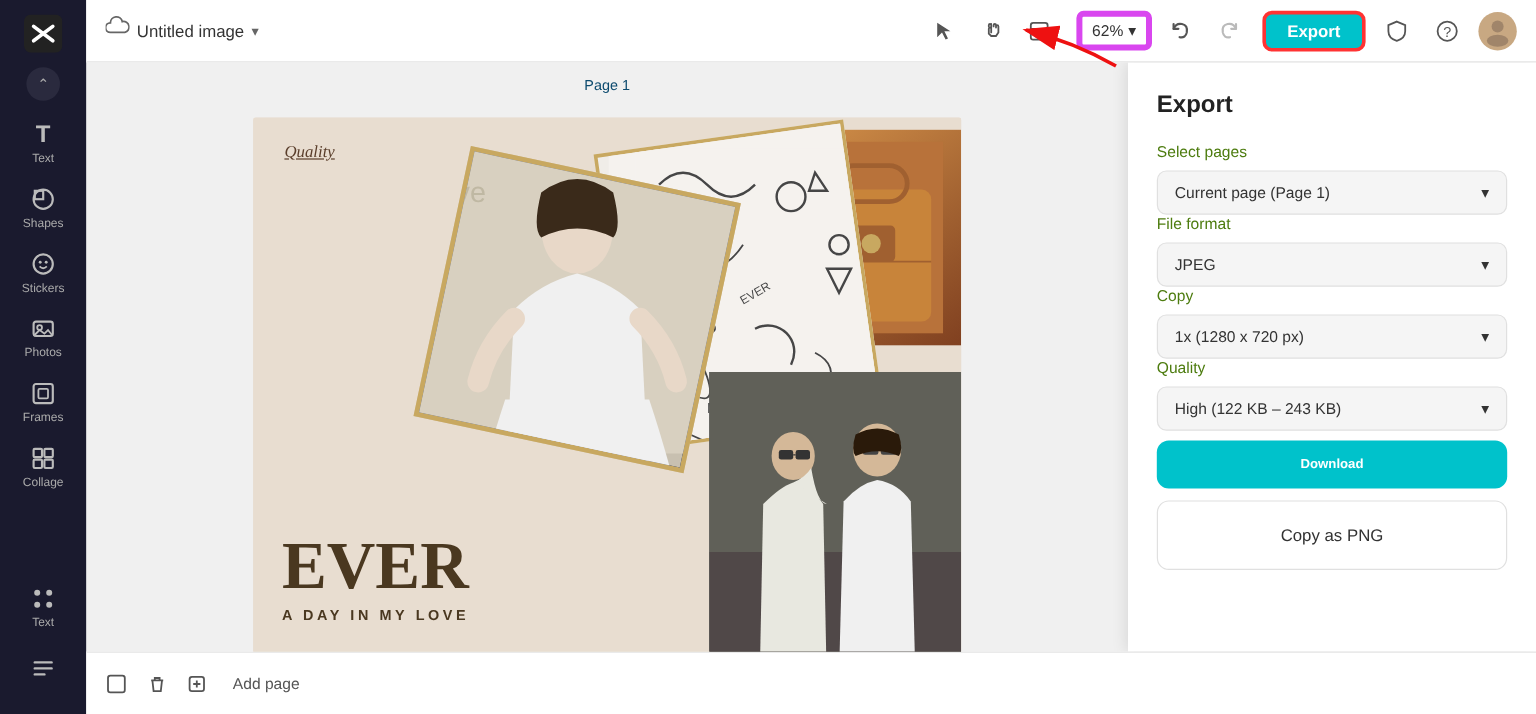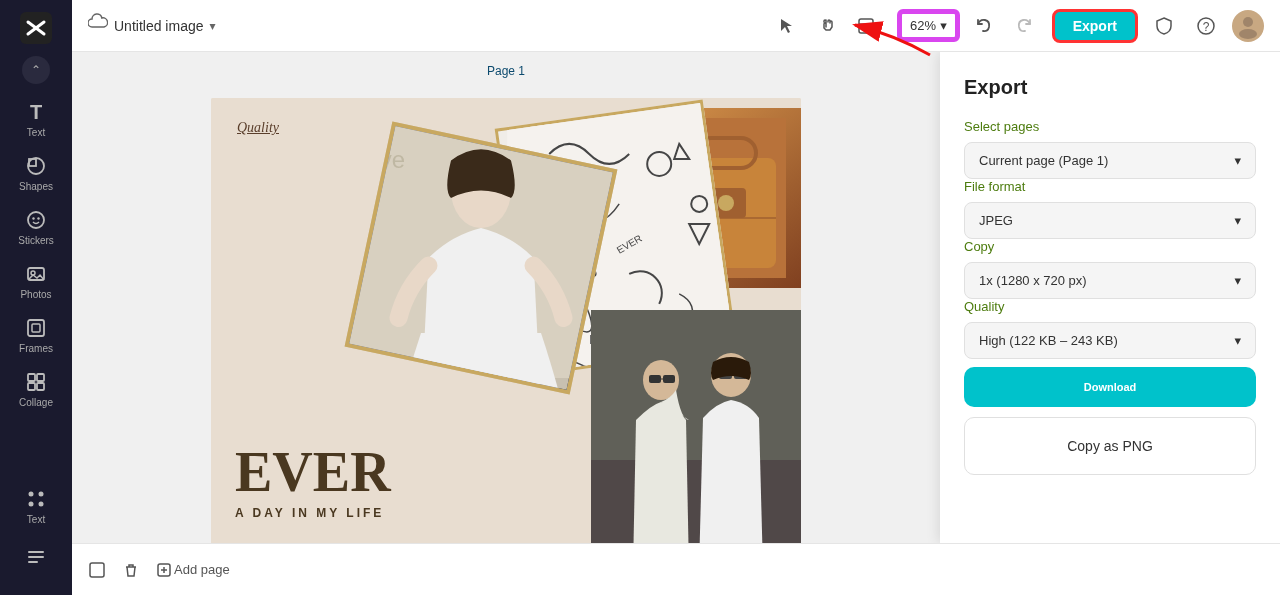--- a/index.html
+++ b/index.html
@@ -226,21 +226,21 @@
       background: #fff;
       border-top: 1px solid #e5e5e5;
       display: flex;
       align-items: center;
       padding: 0 16px;
       gap: 16px;
     }
     .bottom-tool {
       display: flex;
       align-items: center;
-      gap: 2px;
+      gap: 22px;
       cursor: pointer;
       color: #555;
       font-size: 13px;
     }
 
     
     .export-panel {
       width: 340px;
       background: #fff;
       box-shadow: -2px 0 12px rgba(0,0,0,0.1);
@@ -560,21 +560,21 @@
               <rect x="128" y="60" width="13" height="9" rx="2" fill="#444"></rect>
               <rect x="143" y="60" width="13" height="9" rx="2" fill="#444"></rect>
               <line x1="141" y1="64" x2="143" y2="64" stroke="#444" stroke-width="1"></line>
 
               <path d="M122 52 Q140 42 158 52 Q162 65 158 70 Q140 62 122 70 Q118 65 122 52" fill="#2a1a0a"></path>
             </svg>
           </div>
 
           <div style="position:absolute;bottom:50px;left:24px;">
             <div style="font-size:56px;font-weight:900;color:#4a3820;font-family:Georgia,serif;line-height:1;">EVER</div>
-            <div style="font-size:12px;color:#4a3820;font-weight:600;letter-spacing:3px;margin-top:6px;">A DAY IN MY LIFE</div>
+            <div style="font-size:12px;color:#4a3820;font-weight:600;letter-spacing:3px;margin-top:6px;">A DAY IN MY LOVE</div>
           </div>
 
           <div style="position:absolute;top:22px;left:26px;font-size:14px;color:#5a3e2b;font-style:italic;text-decoration:underline;font-weight:500;font-family:Georgia,serif;">Quality</div>
 
         </div>
       </div>
     </div>
 
     <div class="export-panel">
       <div class="export-panel-title">Export</div>

